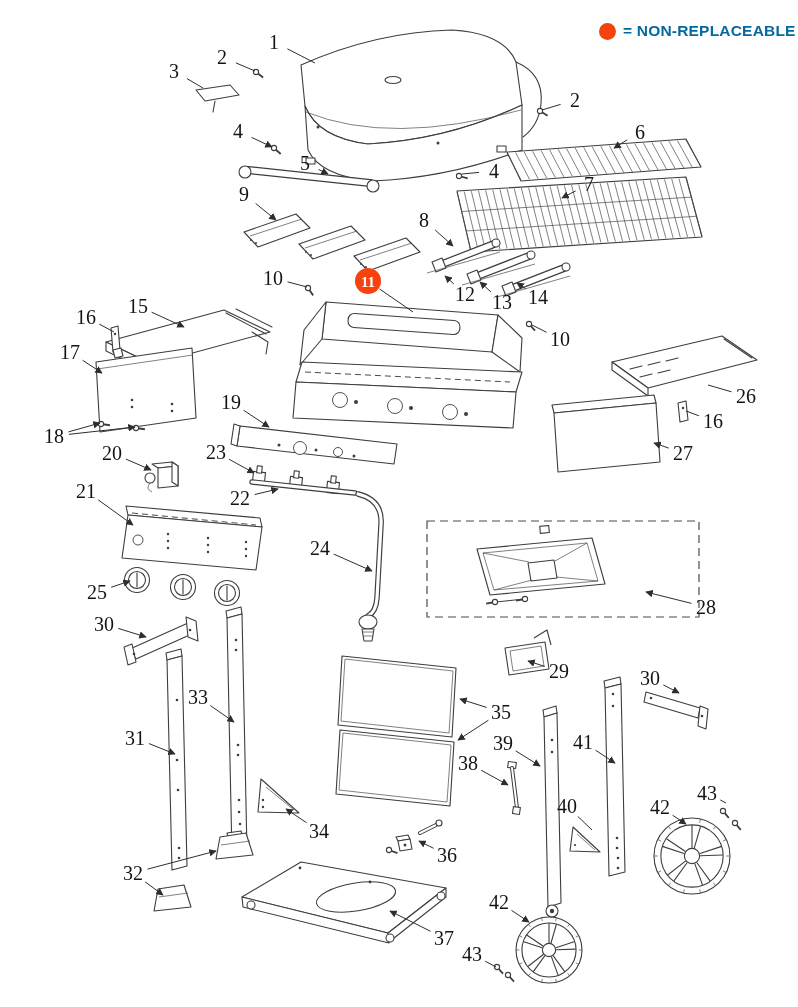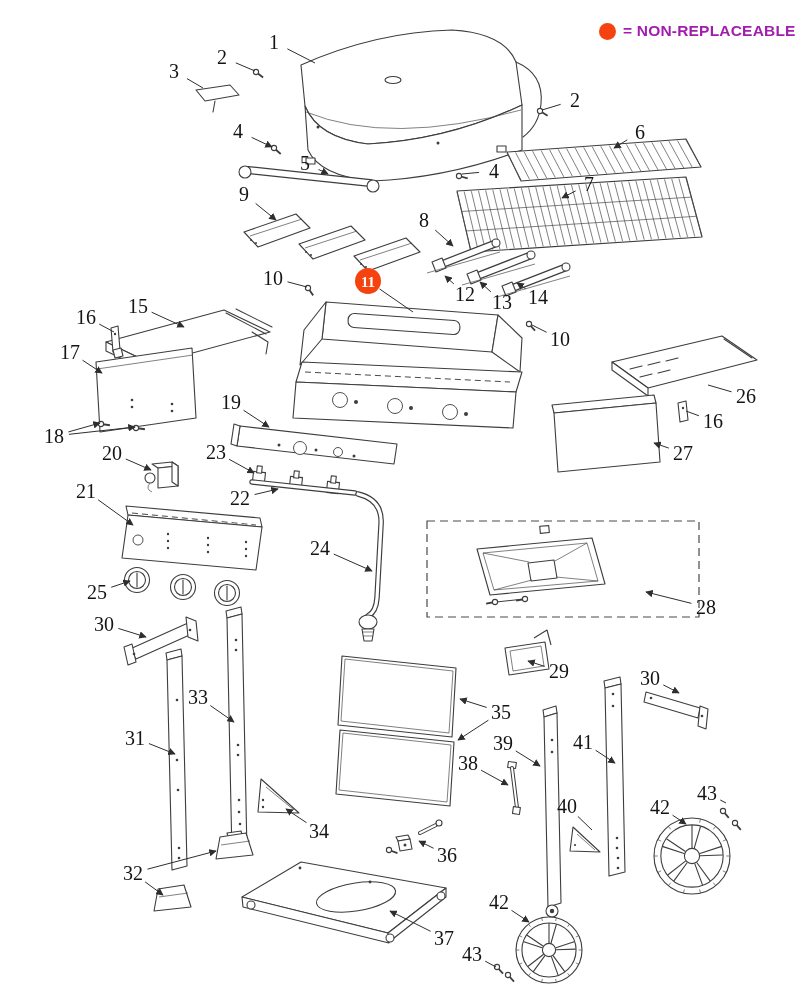--- a/index.html
+++ b/index.html
@@ -713,17 +713,17 @@
         </g>
         <g>
           <text x="499" y="902" class="lbl" text-anchor="middle" dominant-baseline="central" fill="#141414">42</text>
         </g>
         <g>
           <text x="472" y="954" class="lbl" text-anchor="middle" dominant-baseline="central" fill="#141414">43</text>
         </g>
       </g>
   </svg>
 
-  <div class="legend" style="left: 599px; top: 22px; color: #a21caf;">
+  <div class="legend" style="left: 599px; top: 22px; color: #0369a1;">
     <span class="legend-dot" style="background: rgb(245, 66, 14);"></span>
     <span>= NON-REPLACEABLE</span>
   </div>
 </div>
 
 </body></html>

